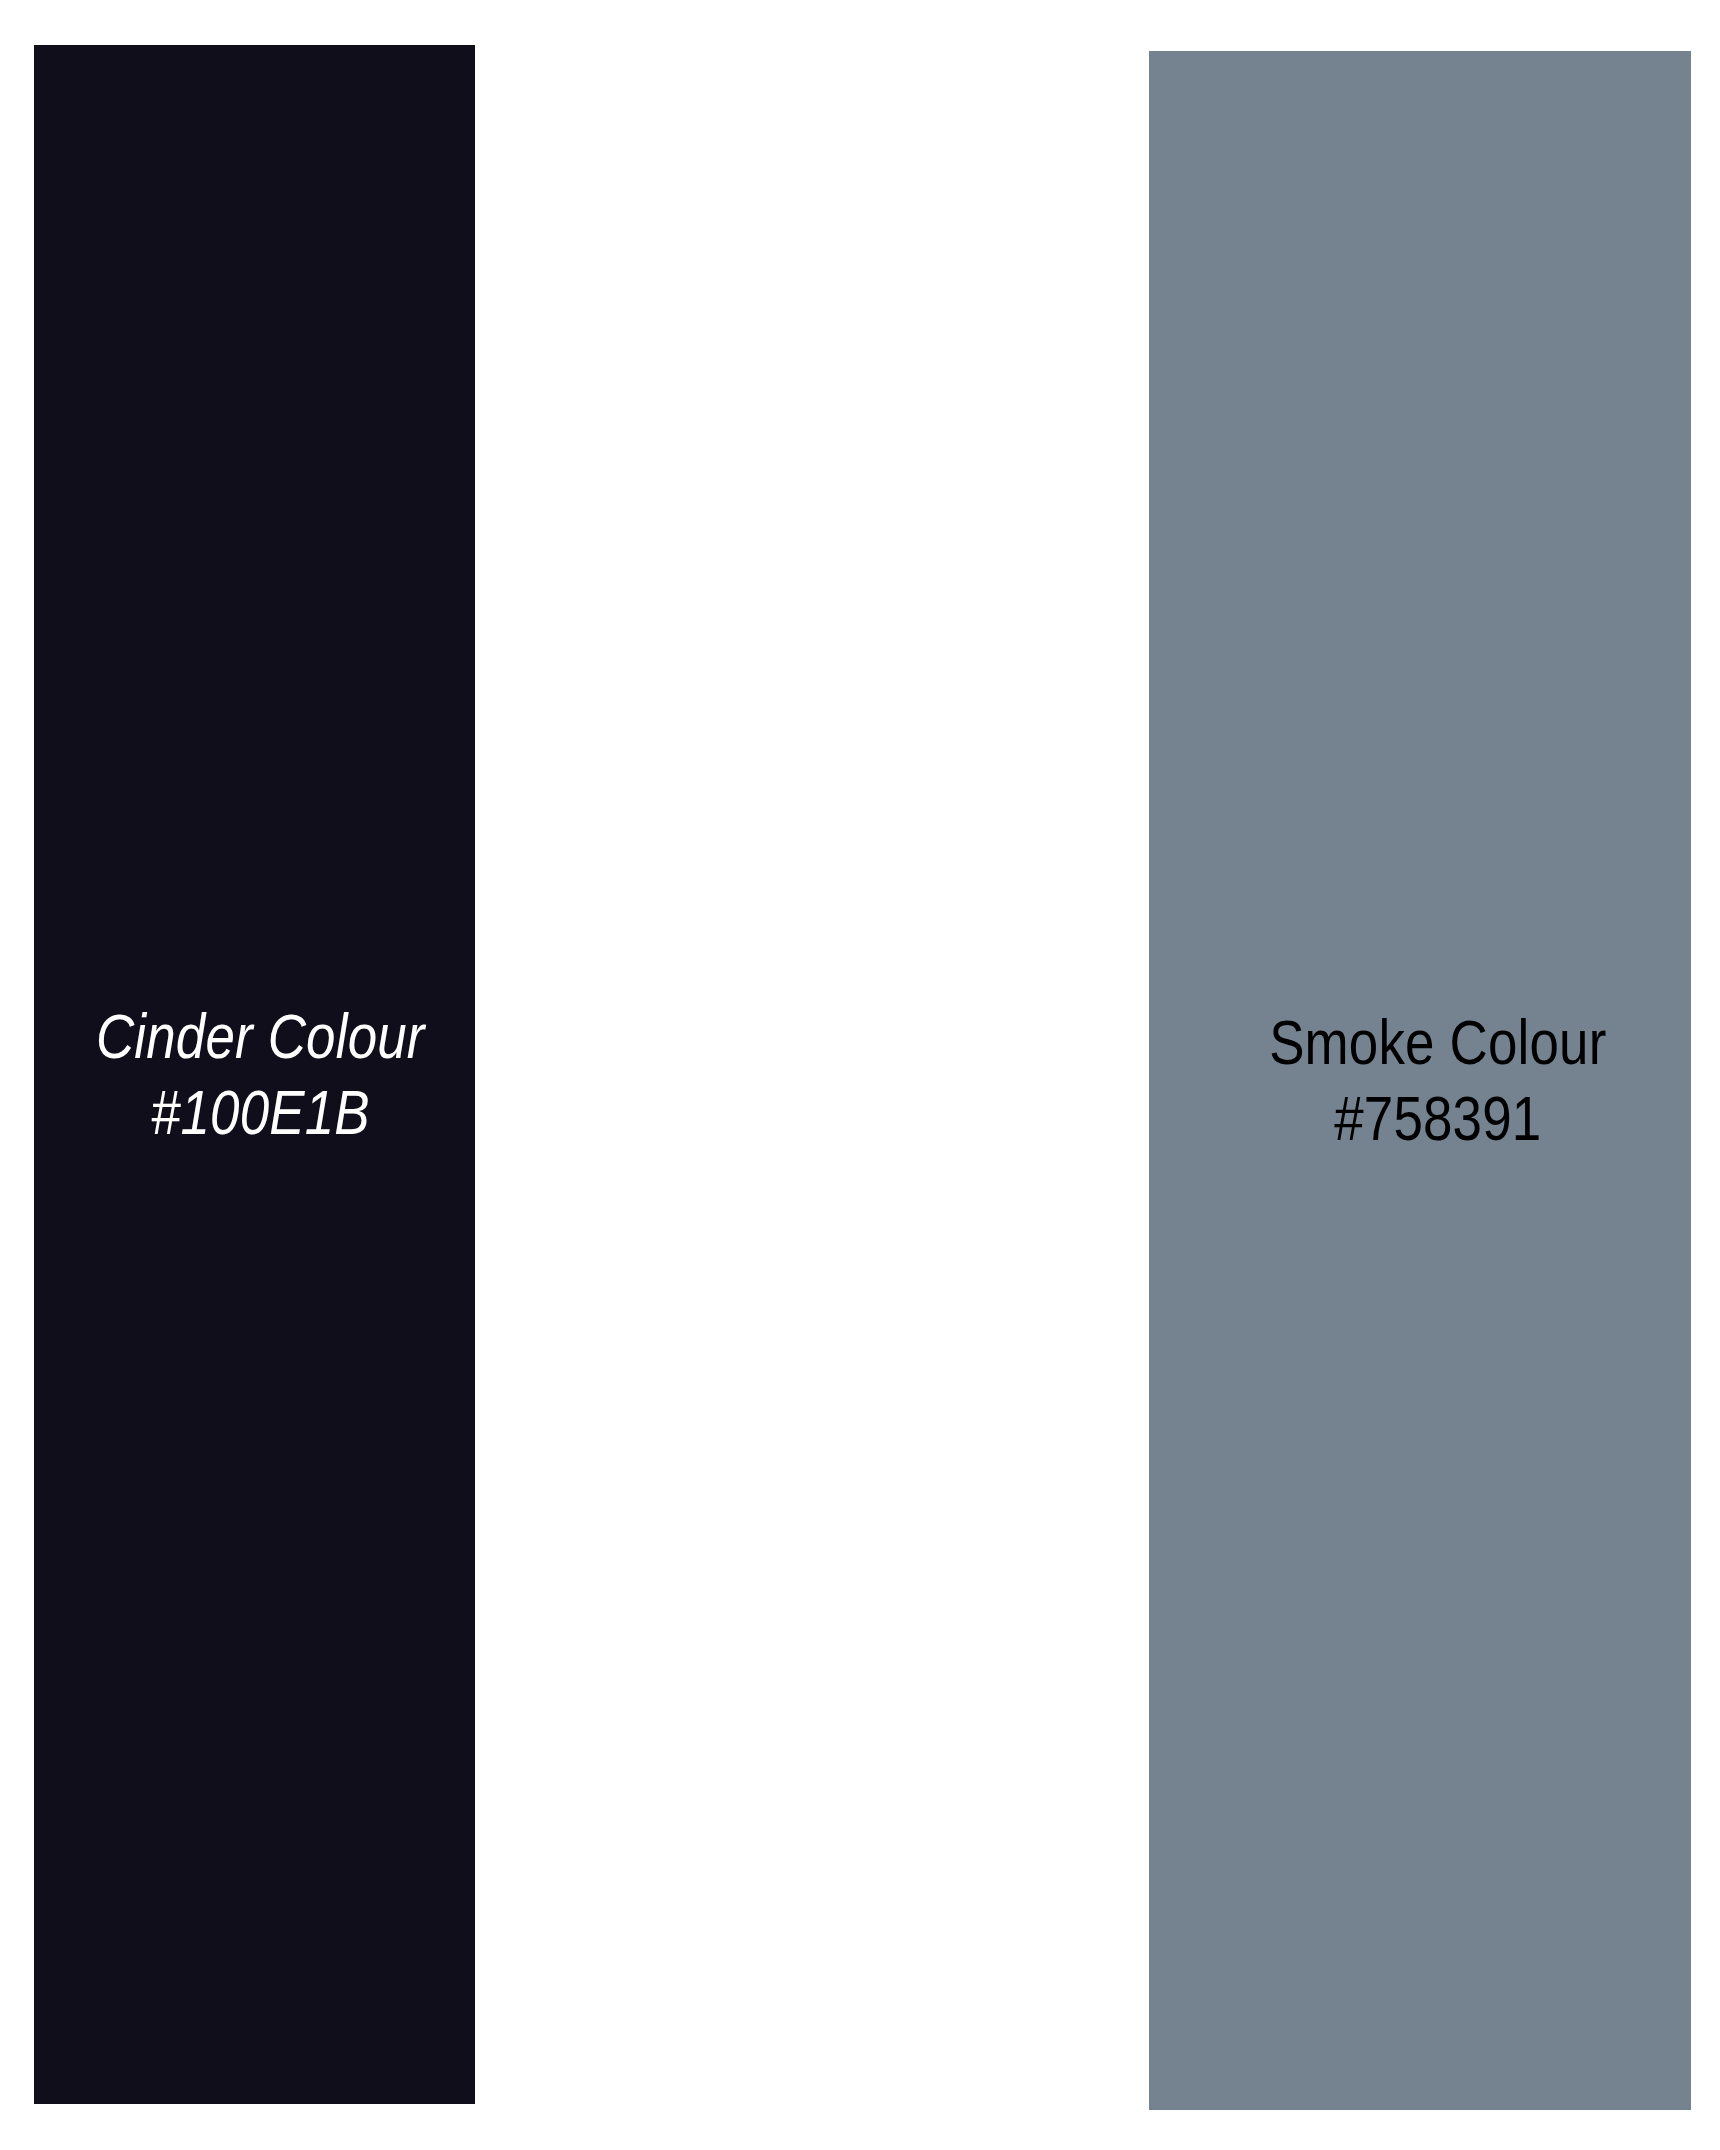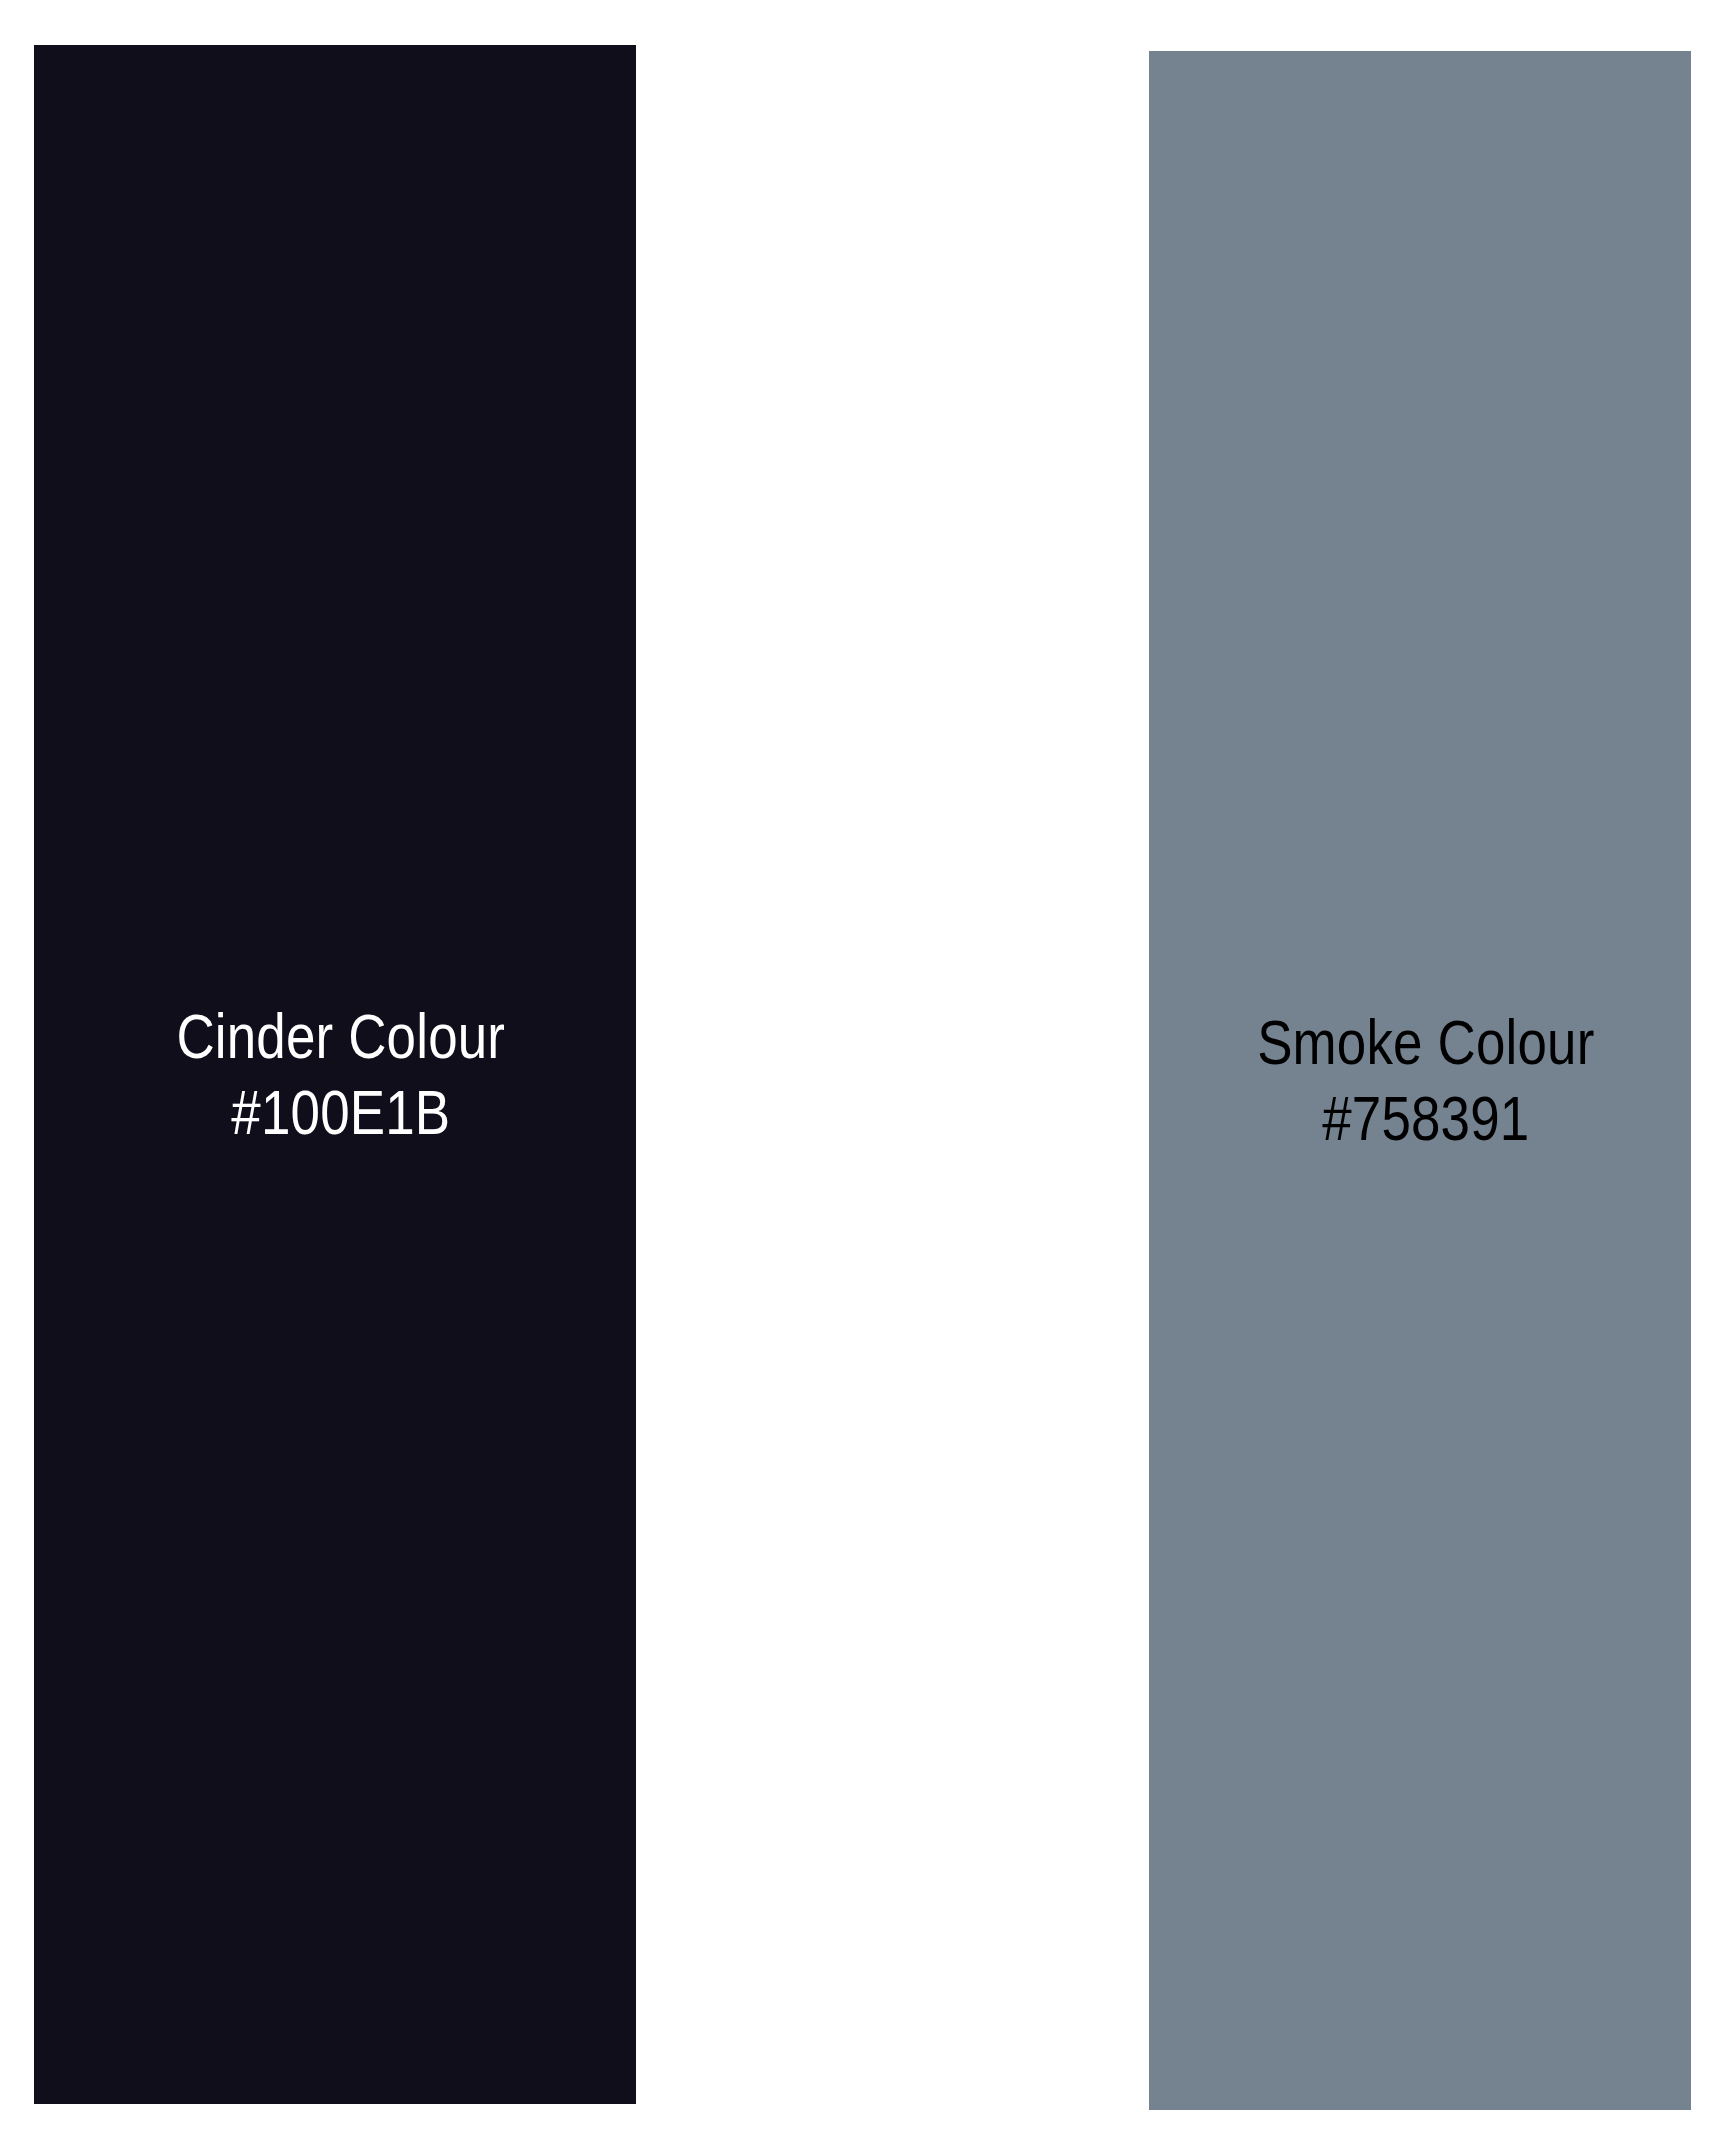--- a/index.html
+++ b/index.html
@@ -25,22 +25,23 @@
     box-sizing: border-box;
     display: flex;
     flex-direction: column;
     align-items: center;
     justify-content: flex-start;
   }
   
   #swatch-cinder {
     left: 34px;
     top: 45px;
-    width: 602px;
+    width: 441px;
     height: 2059px;
+    font-style: italic;
   }
   #swatch-porsche {
     left: 591px;
     top: 49px;
     width: 542px;
     height: 2059px;
   }
   #swatch-smoke {
     left: 1149px;
     top: 51px;
@@ -65,21 +66,21 @@
   .caption-hex {
     display: block;
     font-size: 63px;
     font-weight: 400;
     font-stretch: condensed;
     font-family: "Liberation Sans Narrow", "Liberation Sans", sans-serif;
     transform: scaleX(0.84);
   }
   #swatch-cinder .swatch-caption { color: #ffffff; }
   #swatch-porsche .swatch-caption { color: #000000; }
-  #swatch-smoke .swatch-caption { color: #000000; }
+  #swatch-smoke .swatch-caption { color: #000000; margin-left: 12px; }
 </style>
 </head>
 <body style="background: rgb(255, 255, 255);">
 
 <div id="palette-board">
 
   <div class="swatch" id="swatch-cinder" style="background: rgb(16, 14, 27);">
     <div class="swatch-caption">
       <span class="caption-name">Cinder Colour</span>
       <span class="caption-hex">#100E1B</span>

